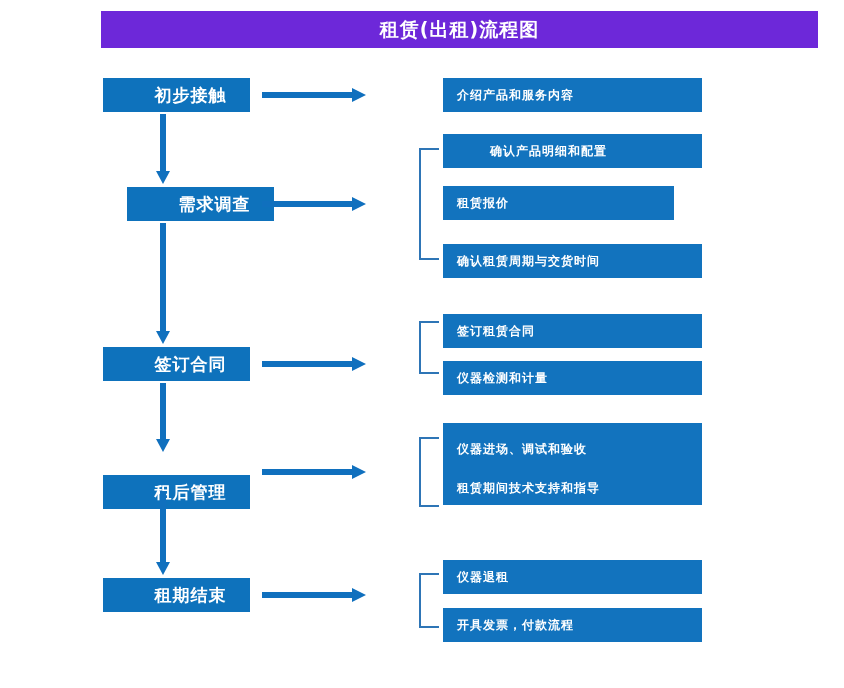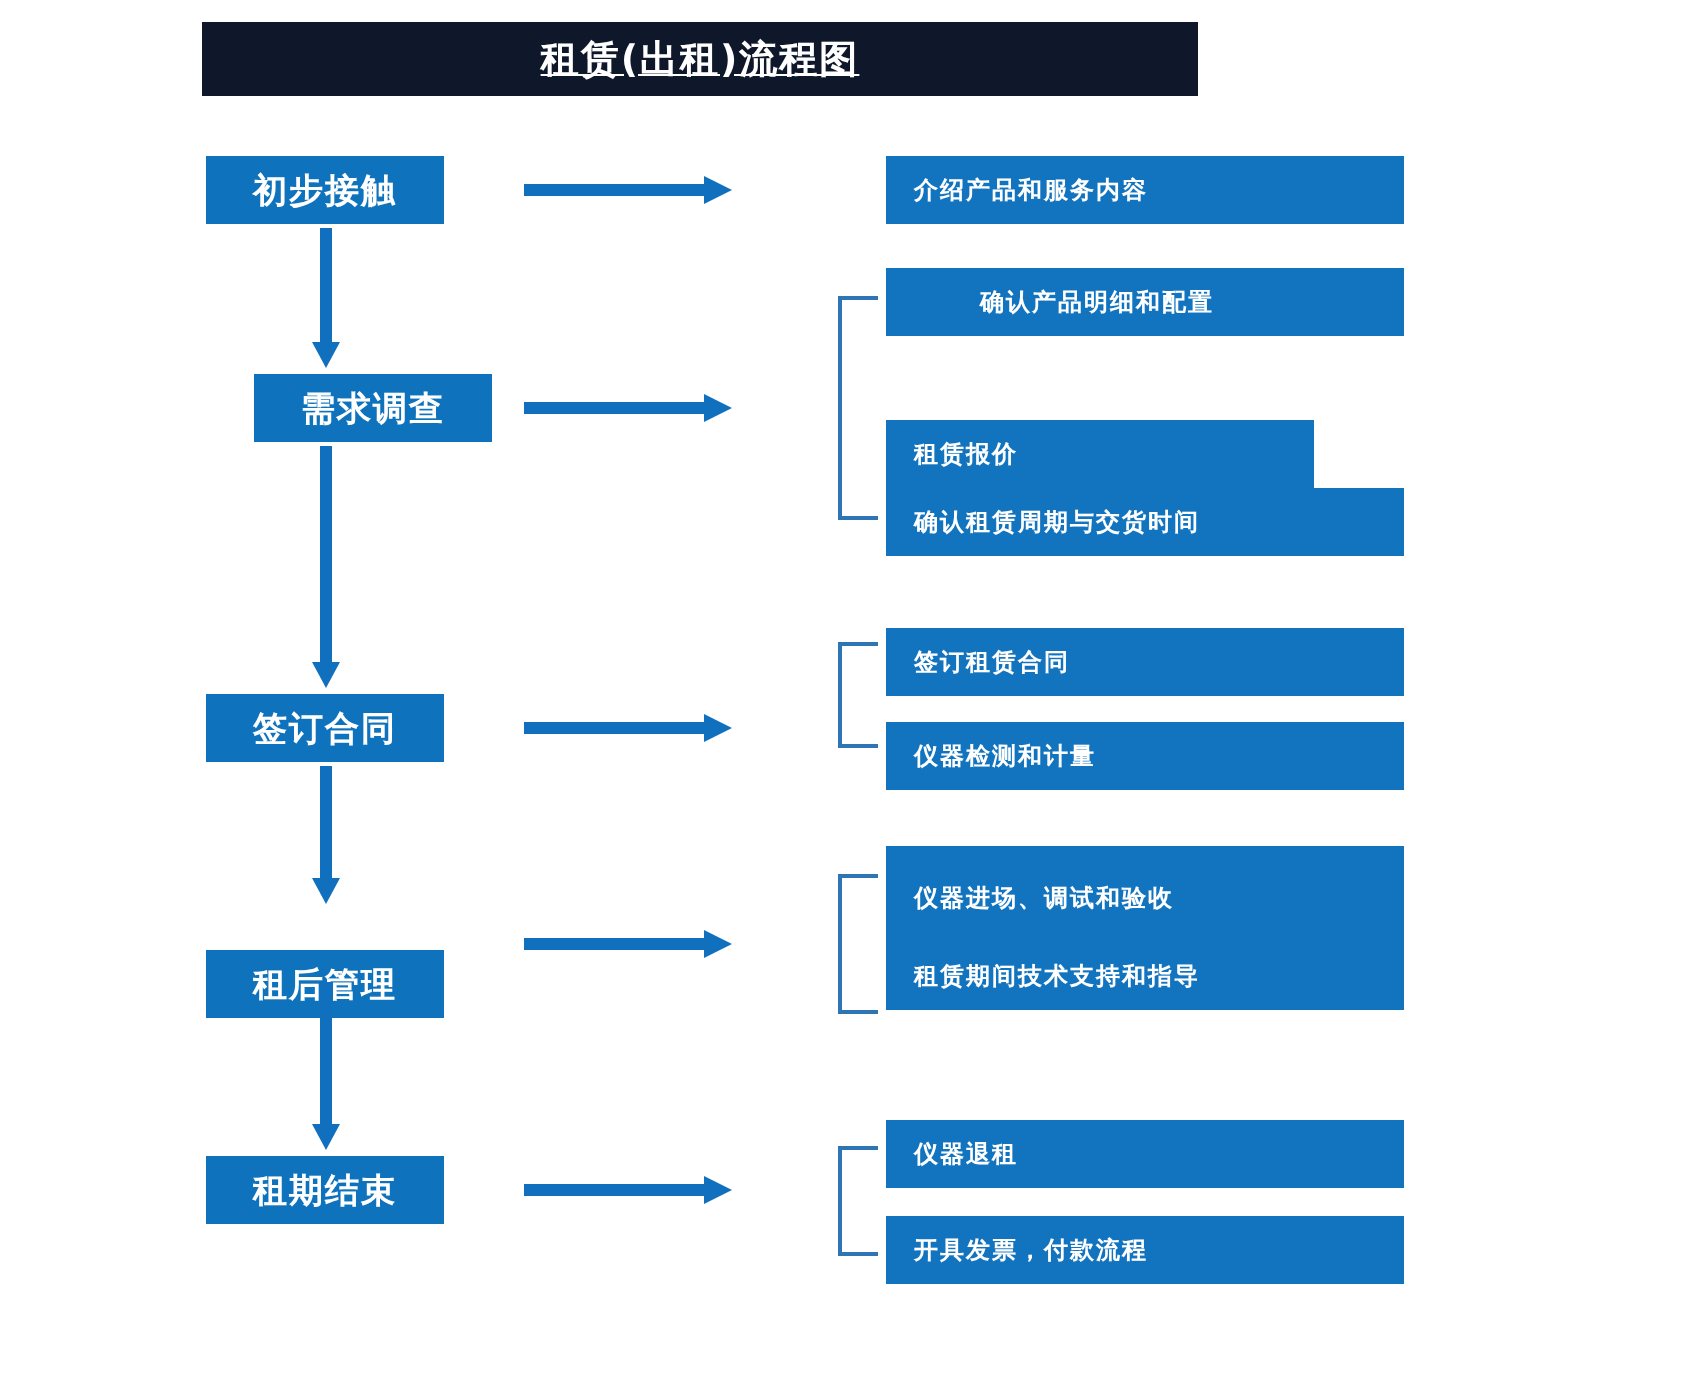--- a/index.html
+++ b/index.html
@@ -15,42 +15,42 @@
     position: relative;
     width: 844px;
     height: 688px;
     background: #ffffff;
     overflow: hidden;
   }
   .title-bar {
     position: absolute;
     left: 101px;
     top: 11px;
-    width: 498px;
+    width: 717px;
     height: 37px;
-    background: #0f172a;
+    background: #6d28d9;
     color: #ffffff;
     font-size: 19px;
     font-weight: bold;
     display: flex;
     align-items: center;
     justify-content: center;
     letter-spacing: 1px;
-    text-decoration: underline;
   }
   .stage-box {
     position: absolute;
     background: #0E72BC;
     color: #ffffff;
     font-size: 17px;
     font-weight: bold;
     display: flex;
     align-items: center;
     justify-content: center;
     letter-spacing: 1px;
+    padding-left: 28px;
   }
   .task-box {
     position: absolute;
     background: #1273BE;
     color: #ffffff;
     font-size: 12px;
     font-weight: bold;
     display: flex;
     align-items: center;
     justify-content: flex-start;
@@ -172,21 +172,21 @@
   <div class="bracket" style="left:418px; top:573px; width:22px; height:55px;">
     <svg width="22" height="55" viewBox="0 0 22 55">
       <path d="M21 1 L2 1 L2 54 L21 54" fill="none" stroke="#2E75B6" stroke-width="2"></path>
     </svg>
   </div>
 
   <div class="task-box" style="left:443px; top:78px; width:259px; height:34px;">介绍产品和服务内容</div>
 
   <div class="task-box" style="left:443px; top:134px; width:259px; height:34px;padding-left:47px;">确认产品明细和配置</div>
 
-  <div class="task-box" style="left:443px; top:186px; width:214px; height:34px;margin-top:24px;">租赁报价</div>
+  <div class="task-box" style="left:443px; top:186px; width:231px; height:34px;">租赁报价</div>
 
   <div class="task-box" style="left:443px; top:244px; width:259px; height:34px;">确认租赁周期与交货时间</div>
 
   <div class="task-box" style="left:443px; top:314px; width:259px; height:34px;">签订租赁合同</div>
 
   <div class="task-box" style="left:443px; top:361px; width:259px; height:34px;">仪器检测和计量</div>
 
   <div class="task-box" style="left:443px; top:423px; width:259px; height:52px;">仪器进场、调试和验收</div>
 
   <div class="task-box" style="left:443px; top:471px; width:259px; height:34px;">租赁期间技术支持和指导</div>

